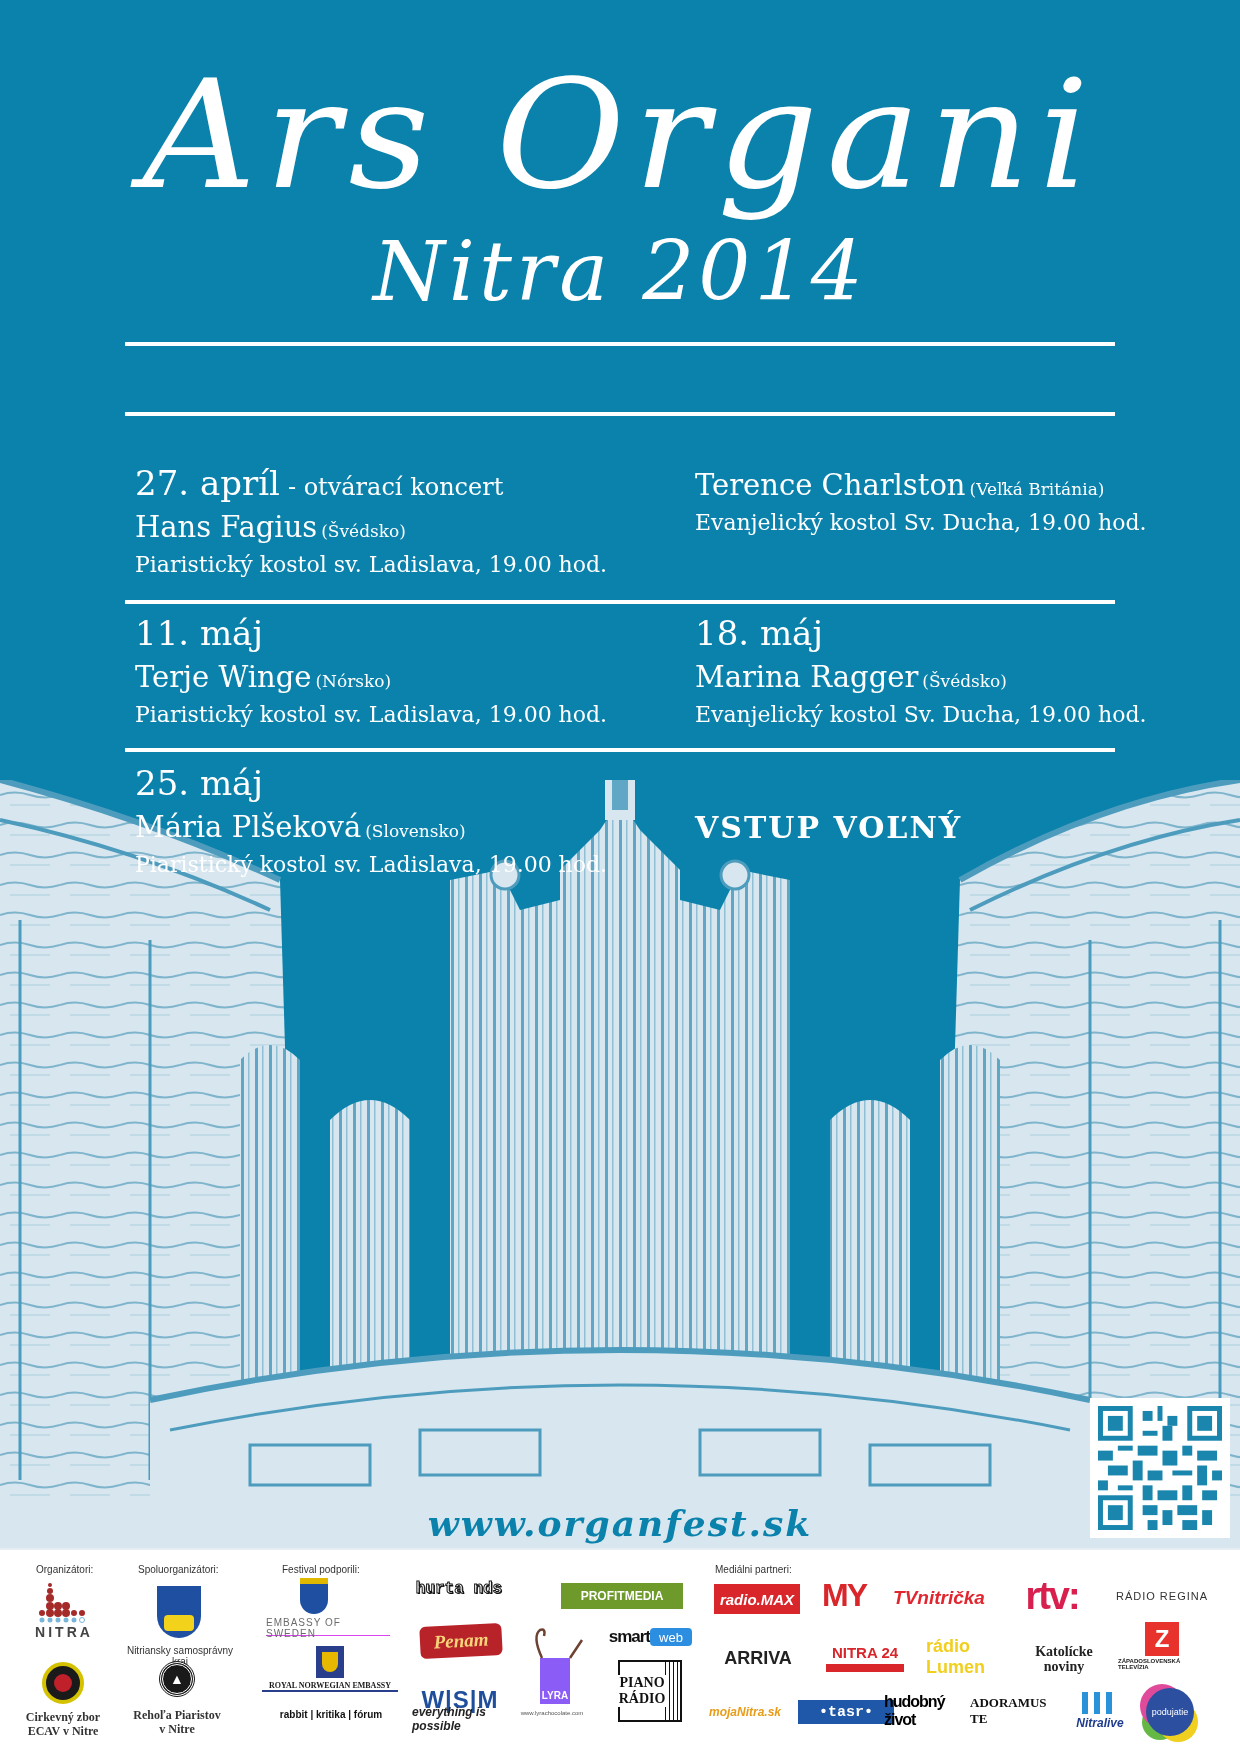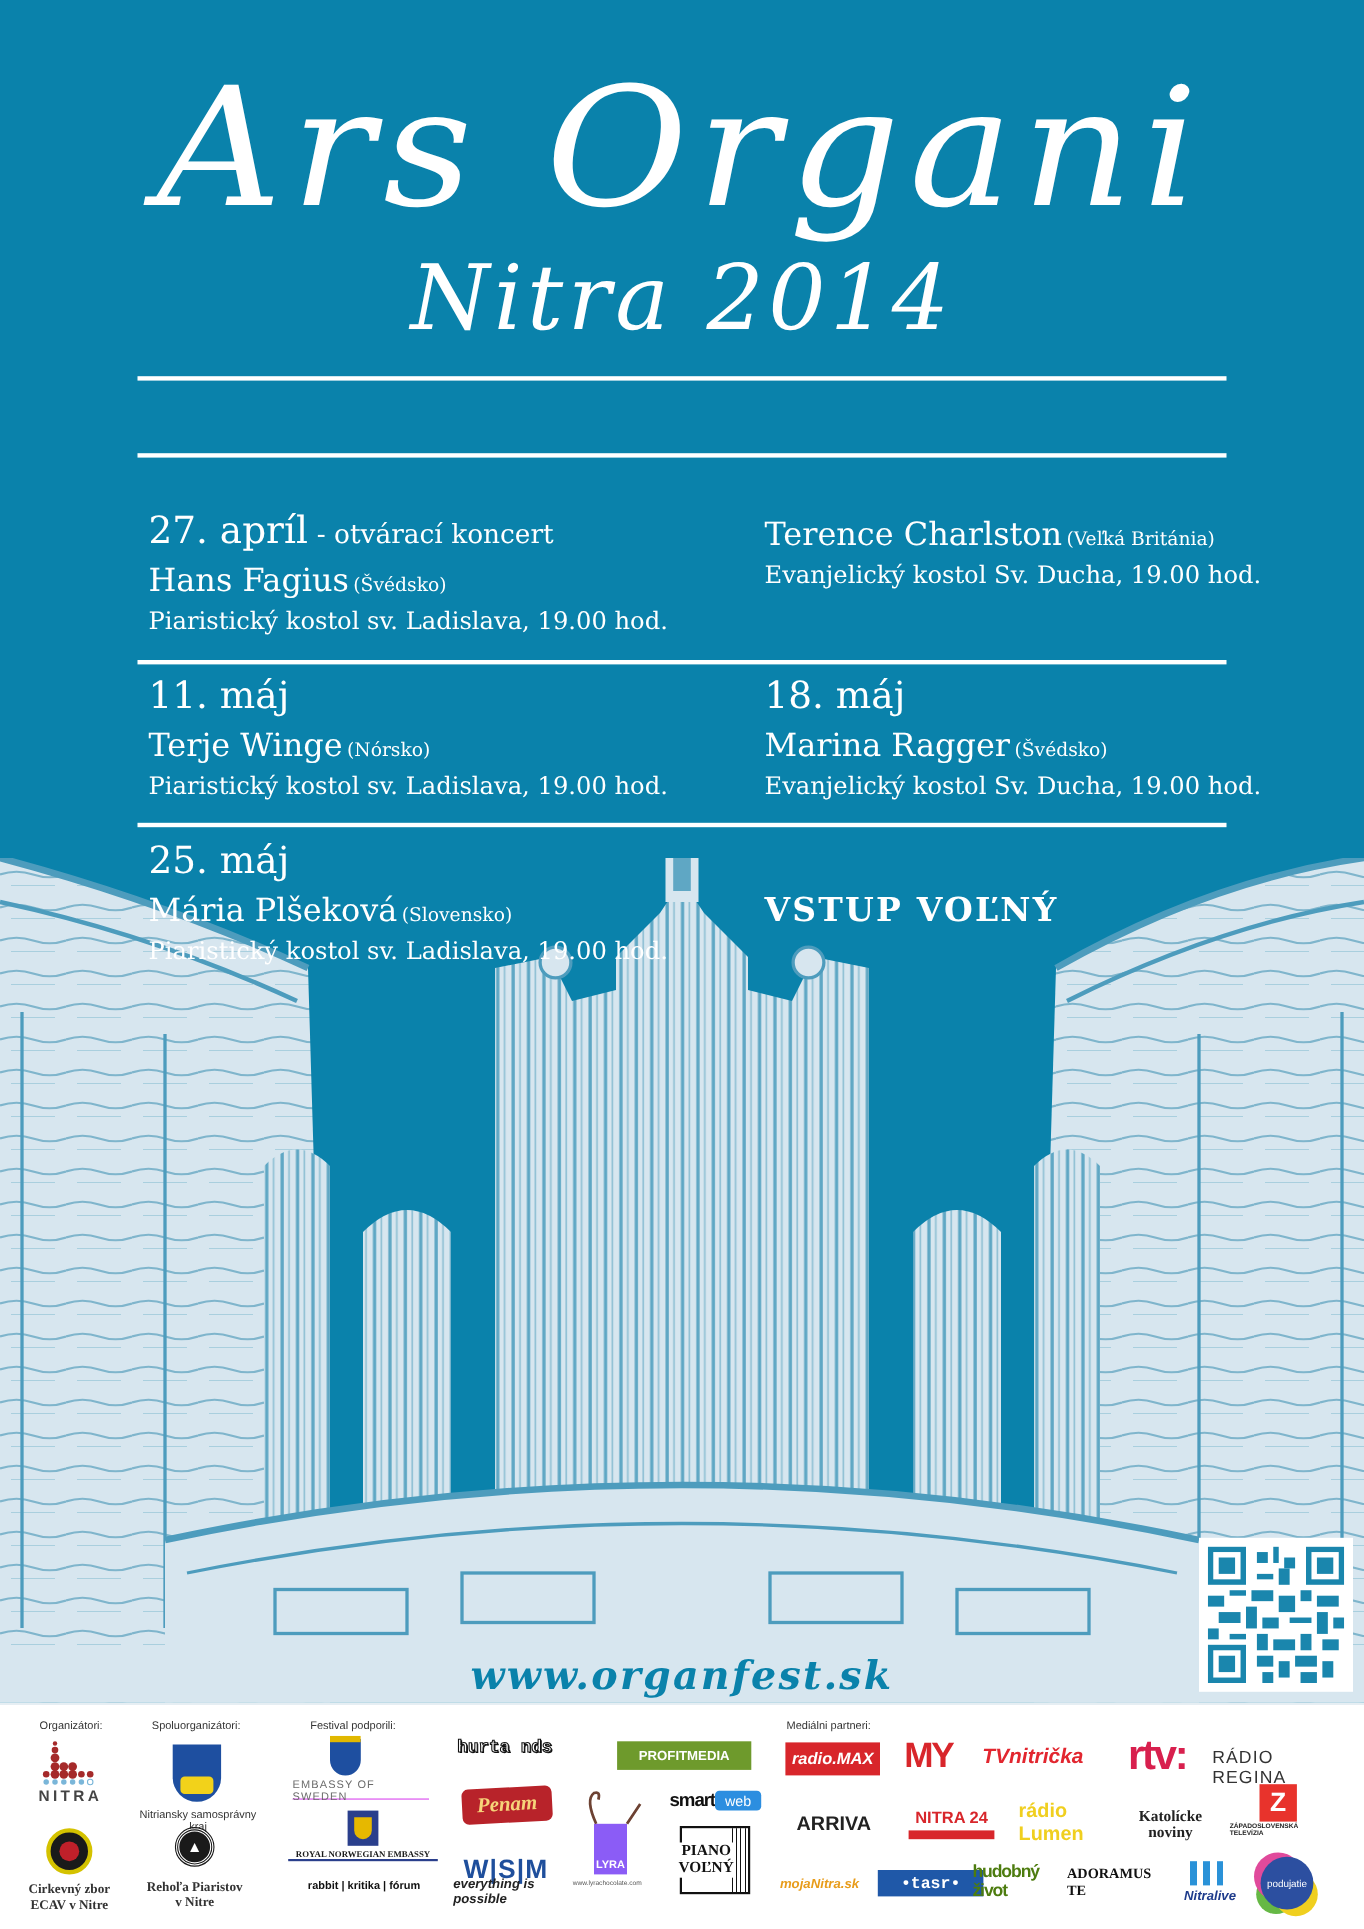--- a/index.html
+++ b/index.html
@@ -264,35 +264,35 @@
   </svg>
   <div class="logo" style="left:514px; top:158px; width:76px; height:10px; font-size:6px; color:#555; font-weight:normal;">www.lyrachocolate.com</div>
 
   <div class="logo" style="left:561px; top:33px; width:122px; height:26px; background:#6e9a2c; color:#fff; font-size:12px;">PROFITMEDIA</div>
 
   <div class="logo" style="left:590px; top:78px; width:60px; height:18px; font-size:17px; color:#111; letter-spacing:-1px; justify-content:flex-end;text-align:center;">smart</div>
   <div class="logo" style="left:650px; top:78px; width:42px; height:18px; font-size:13px; color:#fff; background:#2c8ee0; font-weight:normal; border-radius:4px;">web</div>
 
   <div class="logo" style="left:618px; top:110px; width:64px; height:62px; flex-direction:column; border:2px solid #111; background:repeating-linear-gradient(90deg,#fff 0 3px,#111 3px 4px); background-size:18px 100%; background-position:right; background-repeat:no-repeat;">
     <span style="font-family:'Liberation Serif',serif; font-size:14px; color:#111; background:#fff; padding:0 2px; margin-right:16px;">PIANO</span>
-    <span style="font-family:'Liberation Serif',serif; font-size:14px; color:#111; background:#fff; padding:0 2px; margin-right:16px;">VOĽNÝ</span>
+    <span style="font-family:'Liberation Serif',serif; font-size:14px; color:#111; background:#fff; padding:0 2px; margin-right:16px;">RÁDIO</span>
   </div>
 
   <div class="logo" style="left:714px; top:34px; width:86px; height:30px; background:#d8262b; color:#fff; font-size:15px; font-style:italic;">radio.MAX</div>
   <div class="logo" style="left:818px; top:30px; width:52px; height:36px; color:#d8262b; font-size:32px; letter-spacing:-2px; align-items:flex-start; line-height:30px;">MY</div>
   <div class="logo" style="left:886px; top:36px; width:106px; height:24px; color:#e2262f; font-size:19px; font-style:italic;">TVnitrička</div>
   <div class="logo" style="left:1012px; top:26px; width:80px; height:40px; color:#d8204e; font-size:38px; letter-spacing:-2px;">rtv:</div>
-  <div class="logo" style="left:1102px; top:38px; width:120px; height:16px; color:#333; font-size:16px; font-weight:normal; letter-spacing:1px;margin-top:12px;">RÁDIO REGINA</div>
+  <div class="logo" style="left:1102px; top:38px; width:120px; height:16px; color:#333; font-size:11px; font-weight:normal; letter-spacing:1px;">RÁDIO REGINA</div>
 
   <div class="logo" style="left:706px; top:96px; width:104px; height:24px; color:#222; font-size:18px;">ARRIVA</div>
   <div class="logo" style="left:826px; top:90px; width:78px; height:32px; color:#d8262b; font-size:15px; border-bottom:8px solid #d8262b;">NITRA 24</div>
   <div class="logo" style="left:926px; top:90px; width:92px; height:34px; color:#f0cf1f; font-size:18px;">rádio Lumen</div>
   <div class="logo" style="left:1026px; top:92px; width:76px; height:34px; color:#222; font-family:'Liberation Serif',serif; font-size:14px; line-height:15px; text-align:center;">Katolícke noviny</div>
   <div class="logo" style="left:1145px; top:72px; width:34px; height:34px; background:#e8332c; color:#fff; font-size:24px;">Z</div>
   <div class="logo" style="left:1118px; top:108px; width:88px; height:12px; color:#222; font-size:6px;">ZÁPADOSLOVENSKÁ TELEVÍZIA</div>
 
   <div class="logo" style="left:704px; top:146px; width:82px; height:32px; color:#e89c1a; font-size:12px; font-style:italic;">mojaNitra.sk</div>
   <div class="logo" style="left:798px; top:150px; width:96px; height:24px; background:#1f58a8; color:#fff; font-size:15px; font-family:'Liberation Mono',monospace;">•tasr•</div>
-  <div class="logo" style="left:884px; top:148px; width:80px; height:26px; color:#4d7c0f; font-size:16px; letter-spacing:-1px;">hudobný život</div>
+  <div class="logo" style="left:884px; top:148px; width:80px; height:26px; color:#000000; font-size:16px; letter-spacing:-1px;">hudobný život</div>
   <div class="logo" style="left:970px; top:152px; width:96px; height:18px; color:#111; font-family:'Liberation Serif',serif; font-size:13px;">ADORAMUS TE</div>
   <div class="logo" style="left:1072px; top:142px; width:56px; height:38px; color:#1f3c8c; font-size:12px; font-style:italic; align-items:flex-end; background:linear-gradient(90deg,transparent 10px,#2a92d8 10px 16px,transparent 16px 22px,#2a92d8 22px 28px,transparent 28px 34px,#2a92d8 34px 40px,transparent 40px) no-repeat top/100% 22px;">Nitralive</div>
   <div class="logo" style="left:1146px; top:138px; width:48px; height:48px; border-radius:50%; background:#2c4fa0; color:#fff; font-size:9px; font-weight:normal; box-shadow:-8px -6px 0 -2px #e04a9b, 8px 10px 0 -4px #f0cf1f, -10px 10px 0 -6px #66b845;">podujatie</div>
 </div>
 
 </body></html>

